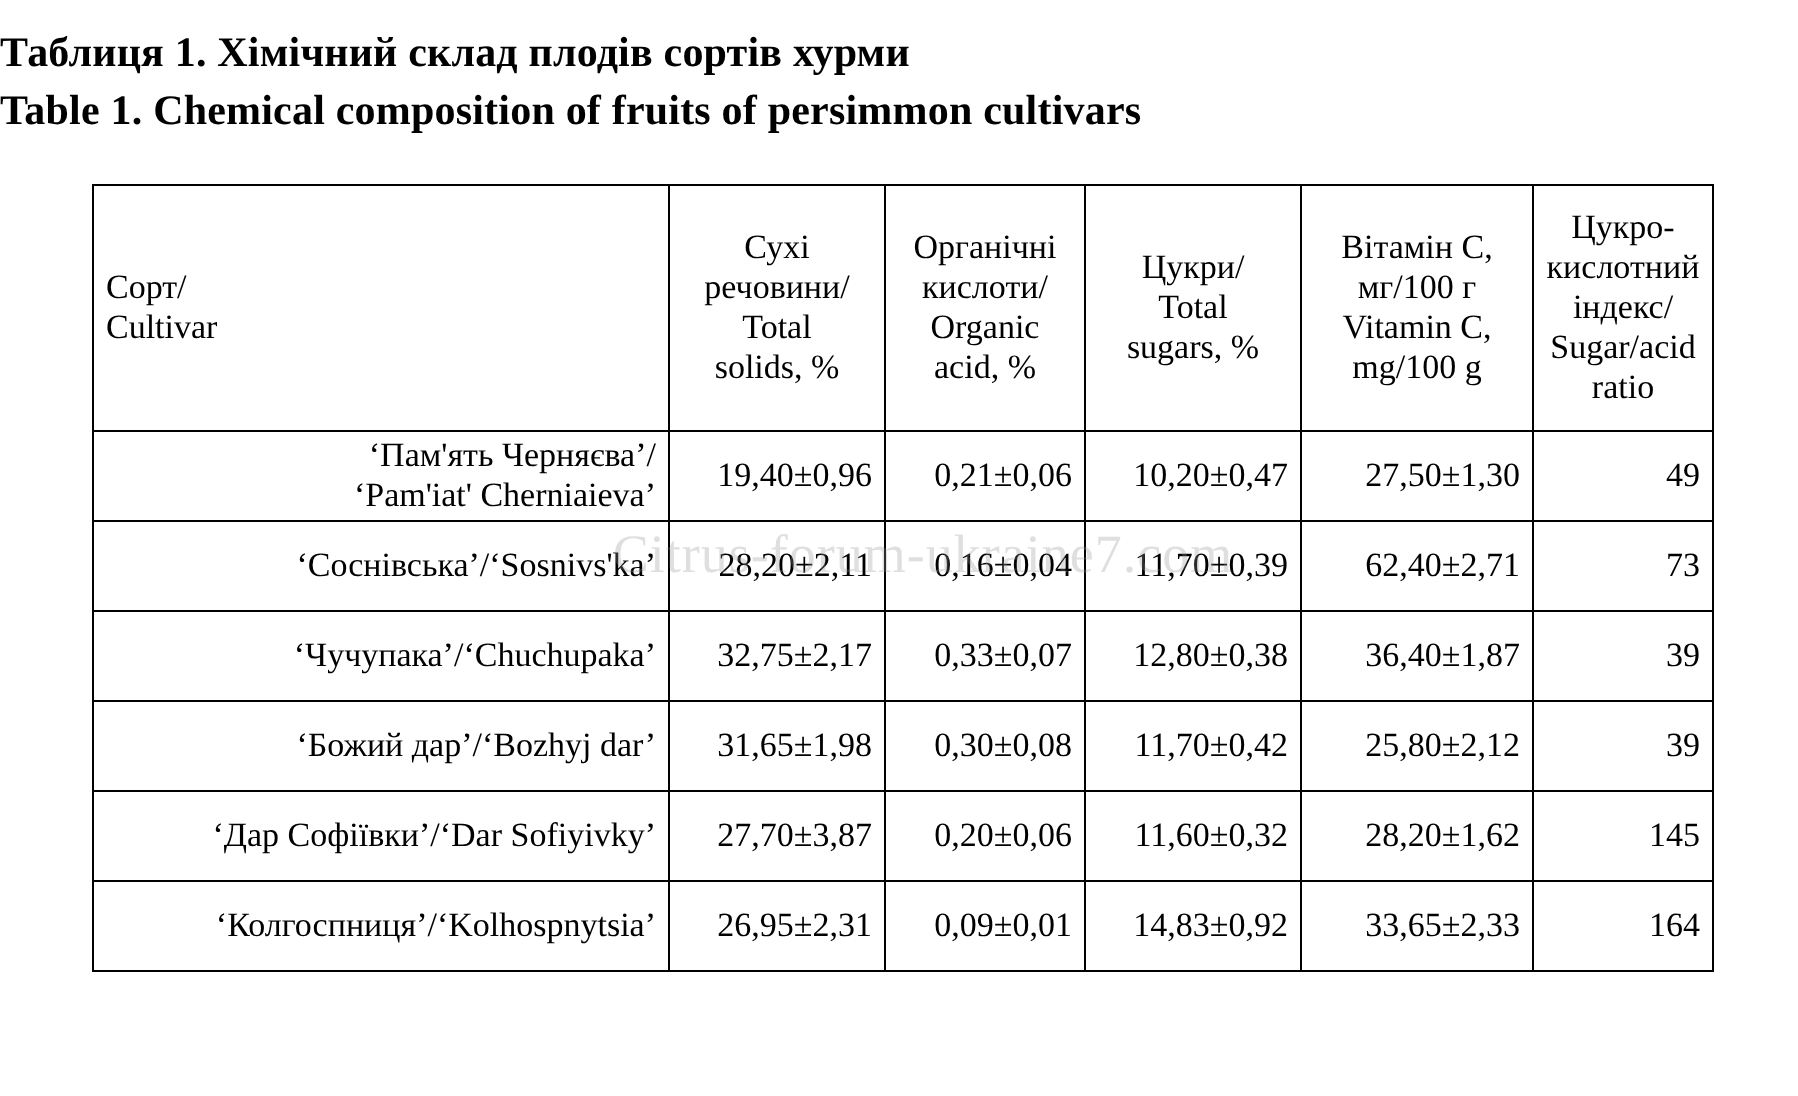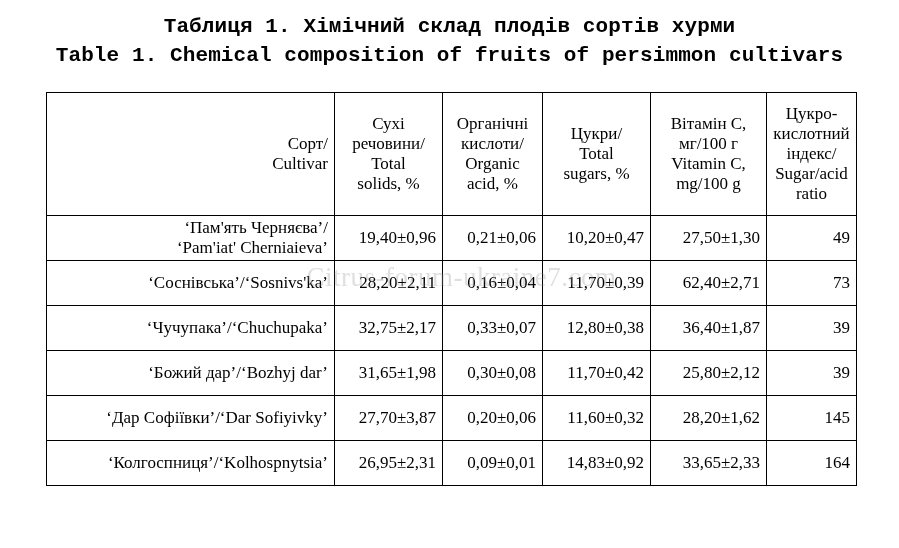--- a/index.html
+++ b/index.html
@@ -14,23 +14,21 @@
     color: #000000;
     overflow: hidden;
   }
   .page {
     position: relative;
     width: 899px;
     height: 548px;
     box-sizing: border-box;
   }
   .titles {
-    text-align: center;
     padding-top: 12px;
-    font-family: Liberation Mono, monospace;
   }
   .title-line {
     font-weight: bold;
     font-size: 21px;
     line-height: 29px;
     letter-spacing: 0.1px;
   }
   .table-wrap {
     position: absolute;
     left: 46px;
@@ -49,21 +47,21 @@
     font-size: 17px;
     vertical-align: middle;
     padding: 2px 6px;
   }
   thead td {
     height: 118px;
     text-align: center;
     line-height: 20px;
   }
   thead td.cultivar-head {
-    text-align: right;
+    text-align: left;
   }
   tbody td {
     height: 40px;
   }
   td.cultivar {
     text-align: right;
     padding-left: 10px;
     white-space: nowrap;
     font-size: 17px;
   }

